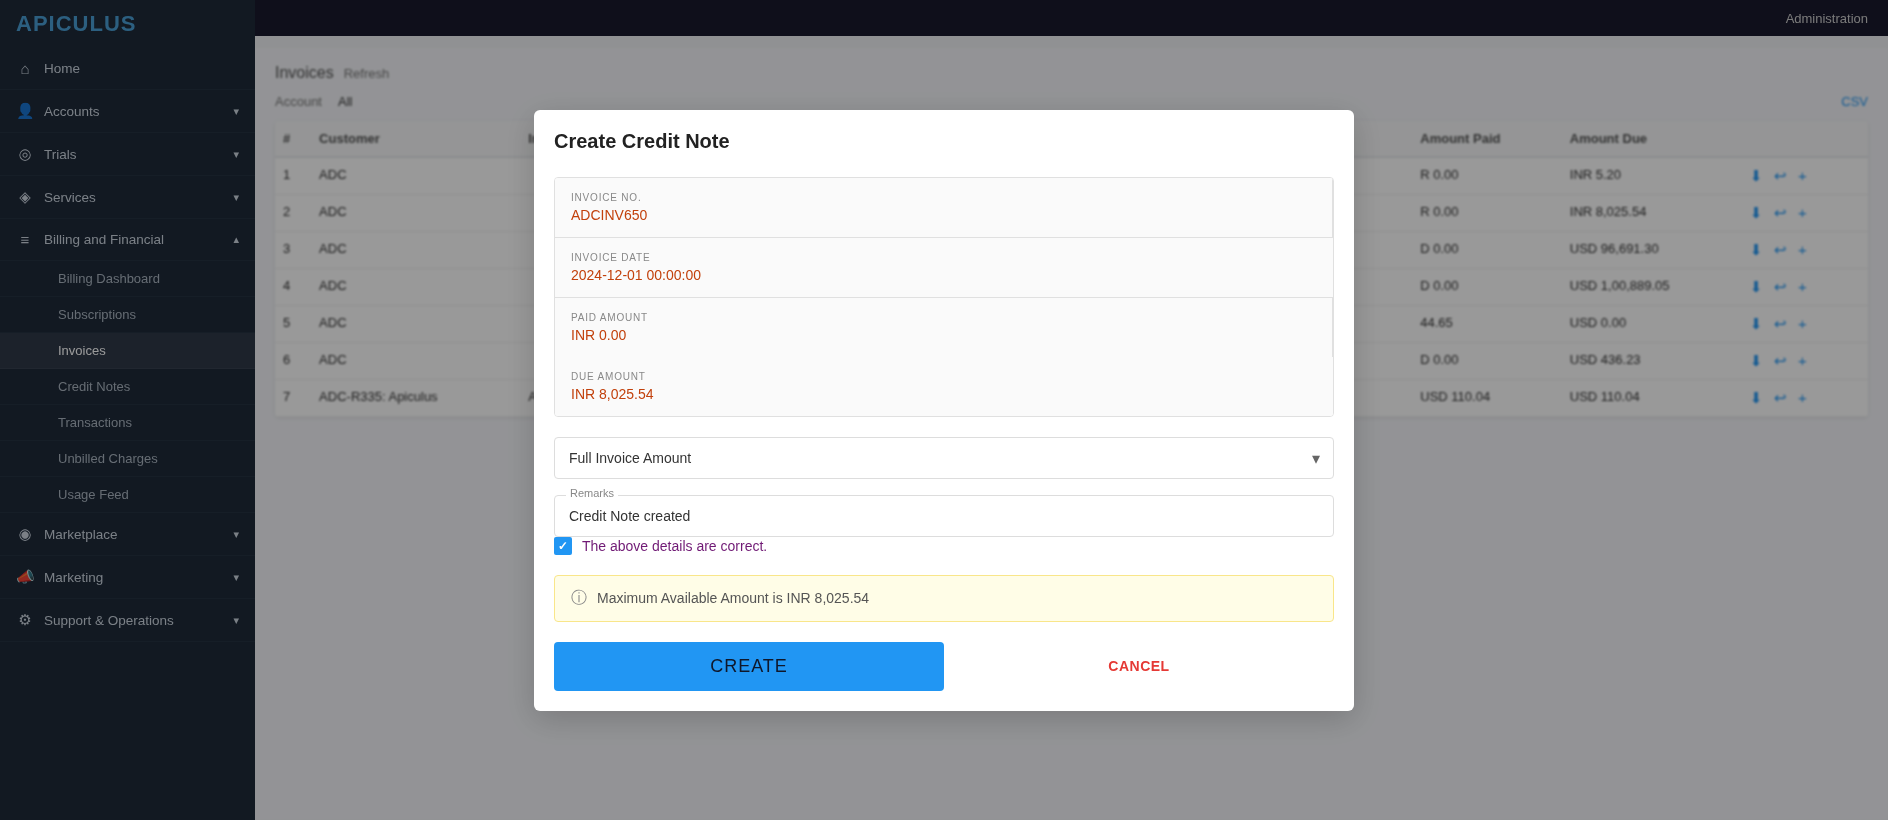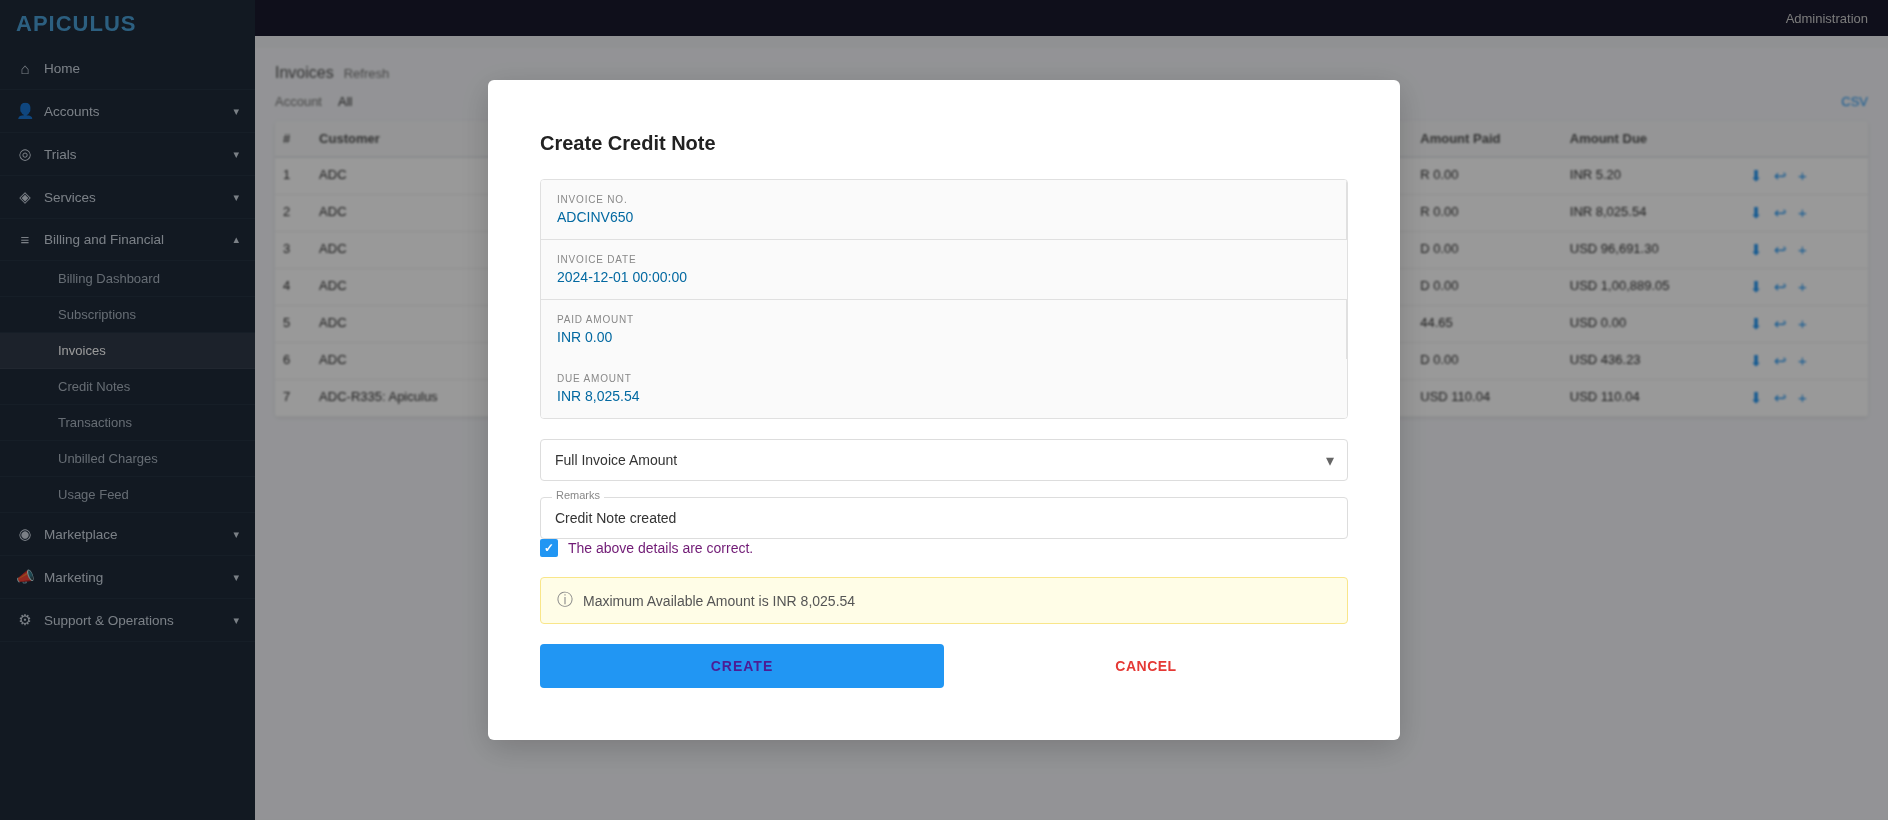--- a/index.html
+++ b/index.html
@@ -47,33 +47,33 @@
     th { background: #f8f9fa; color: #555; font-weight: 600; padding: 10px 8px; text-align: left; border-bottom: 2px solid #e8eaed; white-space: nowrap; }
     td { padding: 9px 8px; border-bottom: 1px solid #f0f0f0; color: #333; vertical-align: top; }
     .action-icon { color: #2196f3; margin-right: 8px; cursor: pointer; font-size: 15px; }
 
     
     .modal-overlay {
       position: fixed; top: 0; left: 0; right: 0; bottom: 0;
       background: rgba(0,0,0,0.4); z-index: 200; display: flex; align-items: center; justify-content: center;
     }
     .modal {
-      background: #fff; border-radius: 6px; padding: 52px;
-      width: 912px; max-width: 95vw; box-shadow: 0 8px 32px rgba(0,0,0,0.18);
+      background: #fff; border-radius: 6px; padding: 20px;
+      width: 820px; max-width: 95vw; box-shadow: 0 8px 32px rgba(0,0,0,0.18);
       position: relative;
     }
     .modal-title { font-size: 20px; font-weight: 600; color: #222; margin-bottom: 24px; }
 
     
     .info-grid { display: grid; grid-template-columns: 1fr; border: 1px solid #e0e0e0; border-radius: 4px; margin-bottom: 20px; overflow: hidden; }
     .info-cell { padding: 14px 16px; background: #fafafa; }
     .info-cell:nth-child(odd) { border-right: 1px solid #e0e0e0; }
     .info-cell:nth-child(1), .info-cell:nth-child(2) { border-bottom: 1px solid #e0e0e0; }
     .info-label { font-size: 10px; color: #888; text-transform: uppercase; letter-spacing: 0.8px; margin-bottom: 4px; }
-    .info-value { font-size: 14px; color: #0369a1; }
+    .info-value { font-size: 14px; color: #c2410c; }
 
     
     .select-wrap { position: relative; margin-bottom: 16px; }
     .select-wrap select {
       width: 100%; padding: 12px 36px 12px 14px; border: 1px solid #ddd; border-radius: 4px;
       font-size: 14px; color: #333; background: #fff; appearance: none; cursor: pointer;
       outline: none;
     }
     .select-wrap::after { content: '▾'; position: absolute; right: 14px; top: 50%; transform: translateY(-50%); color: #666; pointer-events: none; }
 
@@ -98,22 +98,22 @@
     .warning-banner {
       background: #fffde7; border: 1px solid #f9e68a; border-radius: 4px;
       padding: 12px 16px; display: flex; align-items: center; gap: 10px;
       margin-bottom: 20px; font-size: 14px; color: #555;
     }
     .warning-icon { color: #888; font-size: 16px; }
 
     
     .button-row { display: flex; align-items: center; gap: 0; }
     .btn-create {
-      flex: 1; padding: 14px; background: #2196f3; color: #4c1d95; border: none;
-      border-radius: 4px; font-size: 14px; font-weight: 700; letter-spacing: 1px;
+      flex: 1; padding: 14px; background: #2196f3; color: #0f172a; border: none;
+      border-radius: 4px; font-size: 18px; font-weight: 400; letter-spacing: 1px;
       cursor: pointer; text-transform: uppercase;
     }
     .btn-cancel {
       flex: 1; padding: 14px; background: transparent; color: #e53935; border: none;
       border-radius: 4px; font-size: 14px; font-weight: 600; letter-spacing: 0.5px;
       cursor: pointer; text-align: center;
     }
   </style>
 </head>
 <body>

